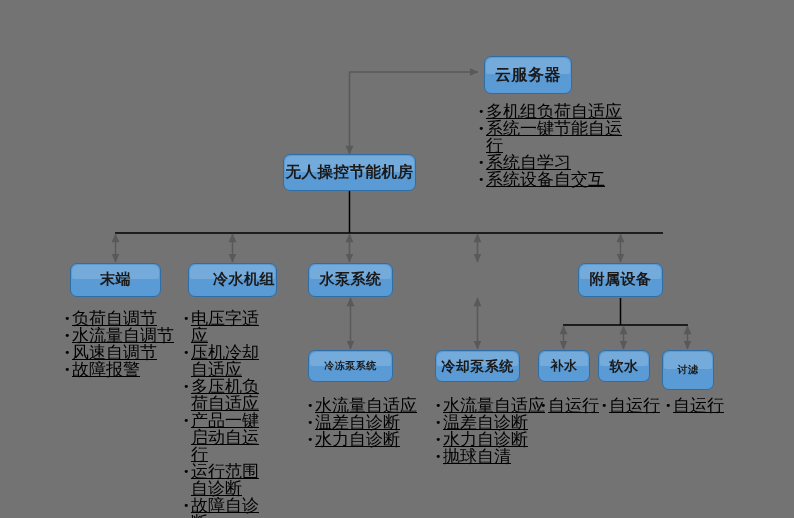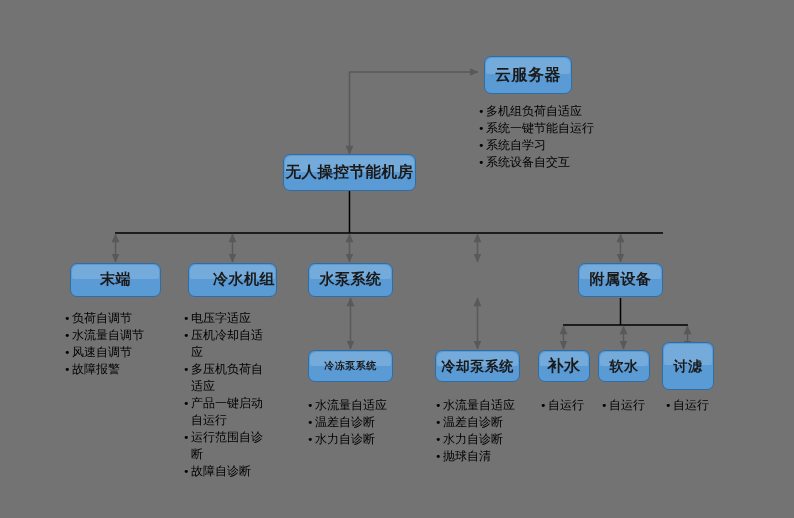--- a/index.html
+++ b/index.html
@@ -51,23 +51,24 @@
     background: rgba(255,255,255,0.16);
     pointer-events: none;
   }
   .node > span.lbl {
     position: relative;
     z-index: 2;
   }
   .bullets {
     position: absolute;
     color: #000000;
-    font-size: 12px;
+    font-size: 17px;
     line-height: 17px;
     white-space: normal;
+    text-decoration: underline;
   }
   .bullets div {
     position: relative;
     padding-left: 8px;
   }
   .bullets div::before {
     content: "\2022";
     position: absolute;
     left: 0;
     top: -0.5px;
@@ -77,23 +78,23 @@
   
   .n-cloud  { left: 484px; top: 56px;  width: 88px;  height: 38px; font-size: 16px; }
   .n-main   { left: 283px; top: 154px; width: 133px; height: 37px; font-size: 15.5px; }
   .n-l1     { left: 70px;  top: 263px; width: 91px;  height: 34px; font-size: 15px; }
   .n-l2     { left: 188px; top: 263px; width: 89px;  height: 34px; font-size: 15px; padding-left: 23px; }
   .n-l3     { left: 308px; top: 263px; width: 85px;  height: 34px; font-size: 15px; }
   .n-l4     { left: 435px; top: 263px; width: 85px;  height: 34px; font-size: 15px; }
   .n-l5     { left: 578px; top: 263px; width: 85px;  height: 34px; font-size: 15px; }
   .n-s1     { left: 308px; top: 350px; width: 85px;  height: 32px; font-size: 10px; }
   .n-s2     { left: 435px; top: 350px; width: 85px;  height: 32px; font-size: 14px; }
-  .n-t1     { left: 538px; top: 350px; width: 52px;  height: 32px; font-size: 16px; }
+  .n-t1     { left: 538px; top: 350px; width: 52px;  height: 32px; font-size: 13px; }
   .n-t2     { left: 598px; top: 350px; width: 52px;  height: 32px; font-size: 14px; }
-  .n-t3     { left: 662px; top: 342px; width: 52px;  height: 48px; font-size: 14px; }
+  .n-t3     { left: 662px; top: 350px; width: 52px;  height: 40px; font-size: 10px; }
 
   .b-cloud  { left: 478px; top: 103px; width: 150px; }
   .b-l1     { left: 64px;  top: 310px; width: 112px; }
   .b-l2     { left: 183px; top: 310px; width: 84px;  }
   .b-s1     { left: 307px; top: 397px; width: 120px; }
   .b-s2     { left: 435px; top: 397px; width: 120px; }
   .b-t1     { left: 540px; top: 397px; width: 60px;  }
   .b-t2     { left: 601px; top: 397px; width: 60px;  }
   .b-t3     { left: 665px; top: 397px; width: 60px;  }
 </style>

